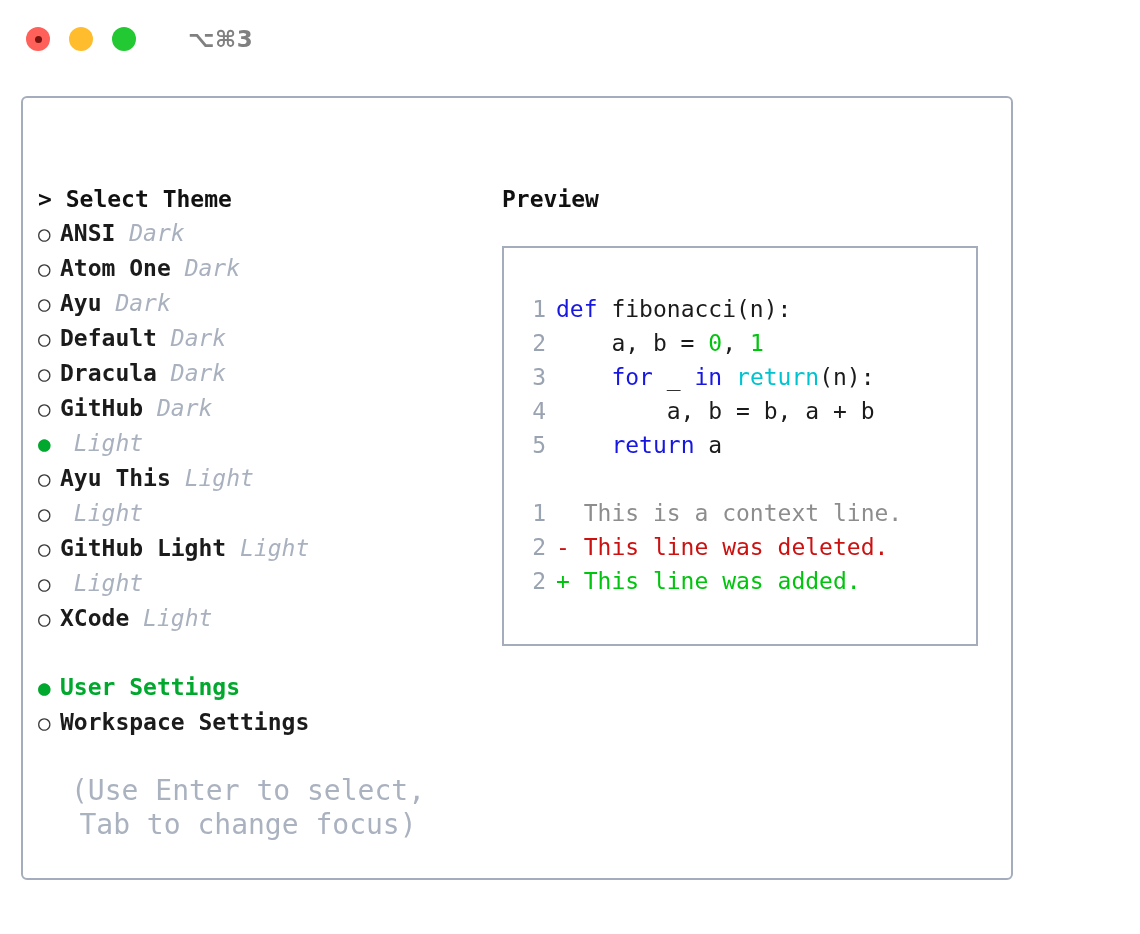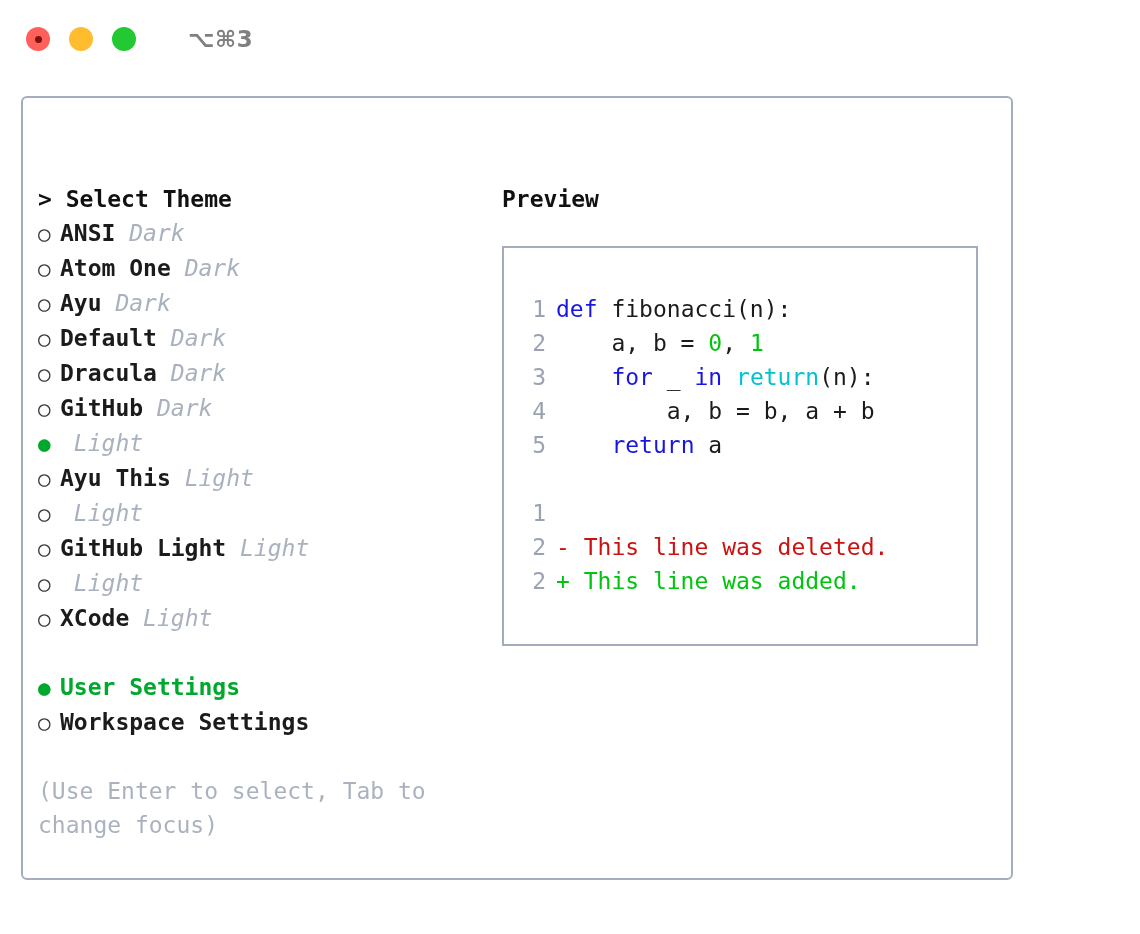--- a/index.html
+++ b/index.html
@@ -134,25 +134,26 @@
   .opt-row.selected .opt-marker { color: #00a82d; }
   .opt-label { color: #1b1b1b; font-weight: bold; }
   .opt-row.selected .opt-label { color: #00a82d; }
   .opt-suffix { color: #a9b1bf; font-style: italic; }
   .opt-row.selected .opt-suffix { color: #a9b1bf; }
 
   .group-gap { height: 34px; }
 
   .hint-text {
     margin-top: 34px;
-    font-size: 23px;
+    font-size: 28px;
     line-height: 34px;
     color: #aab2c0;
     width: 420px;
     white-space: pre-wrap;
+    text-align: center;
   }
 
   
   .right-col {
     position: absolute;
     left: 479px;
     top: 44px;
     width: 490px;
   }
   .preview-title {
@@ -265,21 +266,21 @@
             <span class="lineno">4</span><span class="tok-plain">        a, b = b, a + b</span>
           </div>
 
           <div class="code-line">
             <span class="lineno">5</span><span class="tok-plain">    </span><span class="tok-kw">return</span><span class="tok-plain"> a</span>
           </div>
 
           <div class="diff-gap"></div>
 
           <div class="code-line">
-            <span class="lineno">1</span>
+            <span class="lineno">1</span><span class="diff-context">  This is a context line.</span>
           </div>
           <div class="code-line">
             <span class="lineno">2</span><span class="diff-del">- This line was deleted.</span>
           </div>
           <div class="code-line">
             <span class="lineno">2</span><span class="diff-add">+ This line was added.</span>
           </div>
 
         </div>
       </div>

